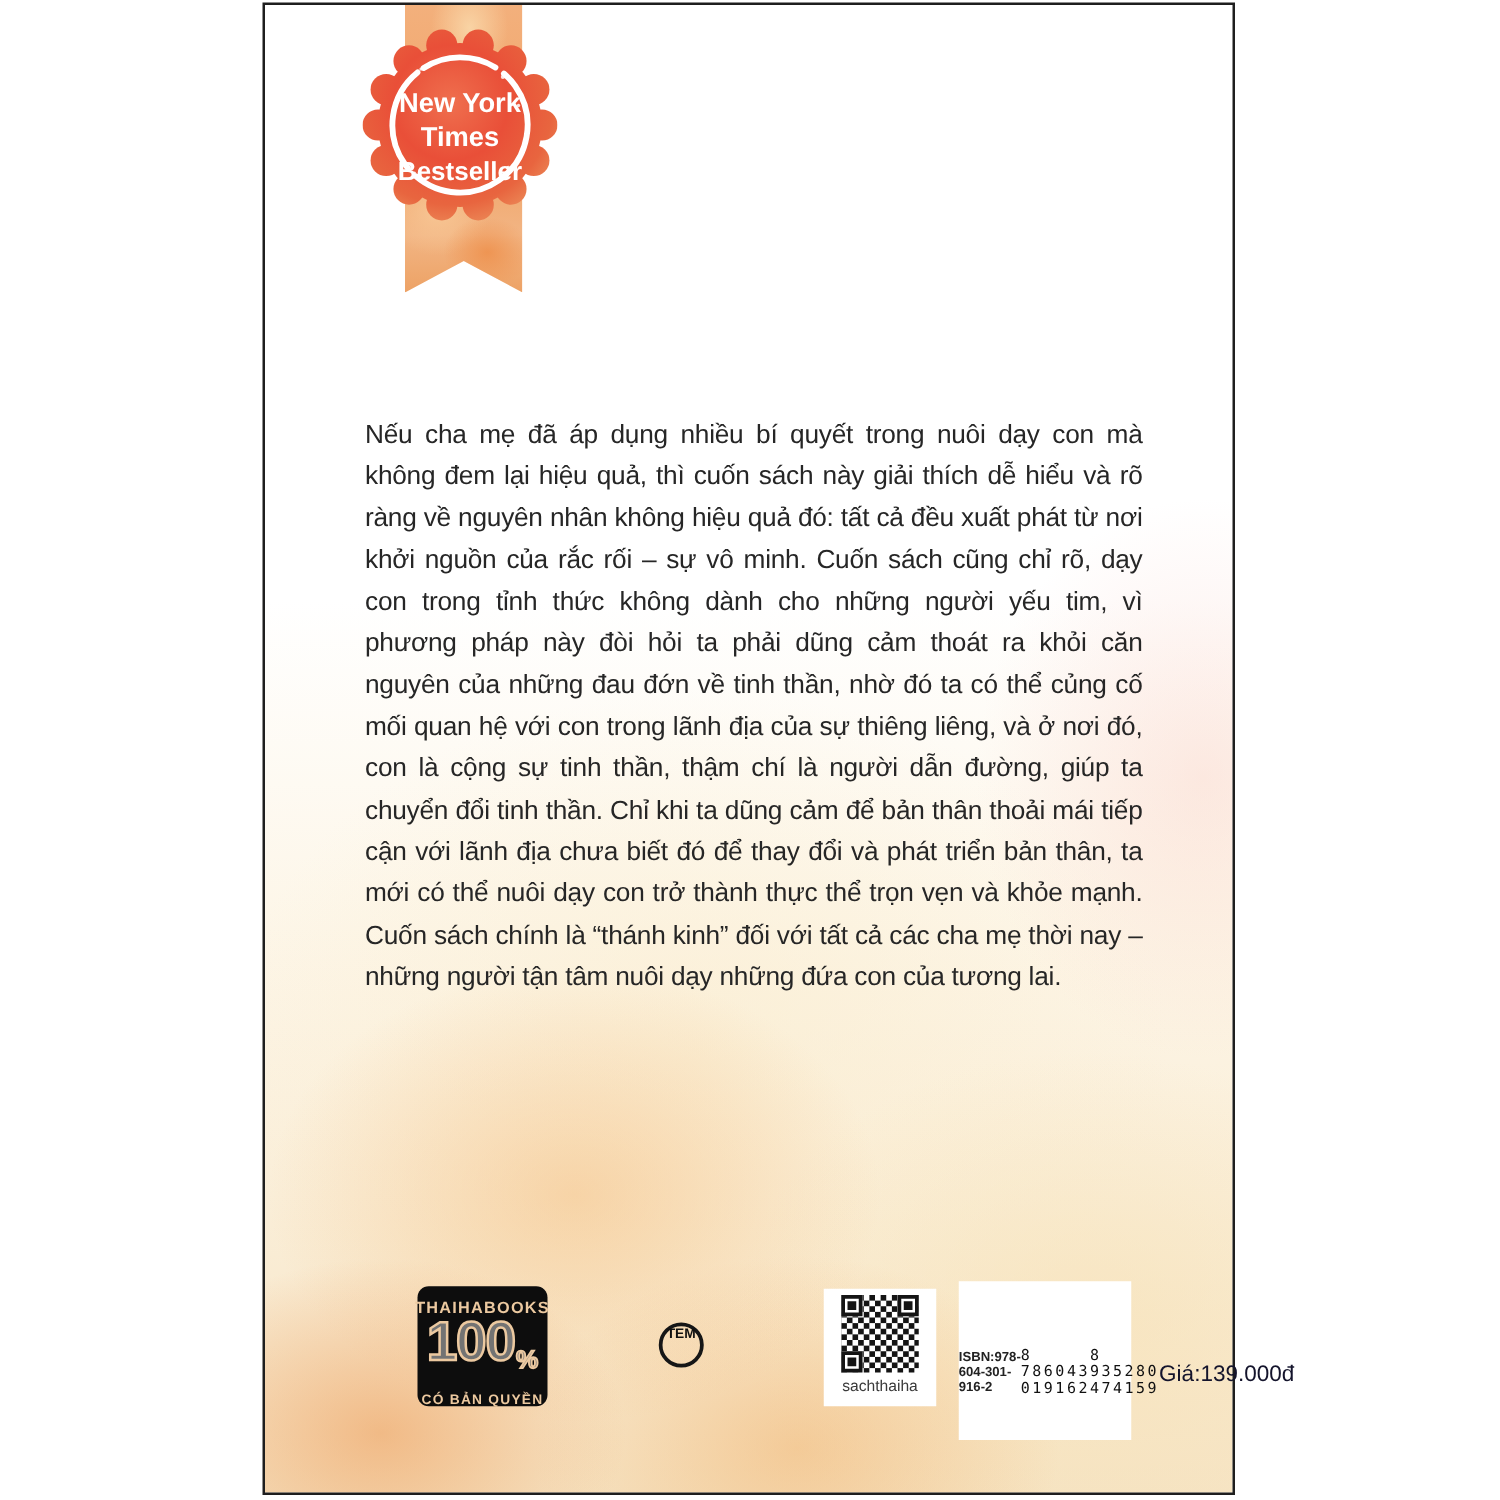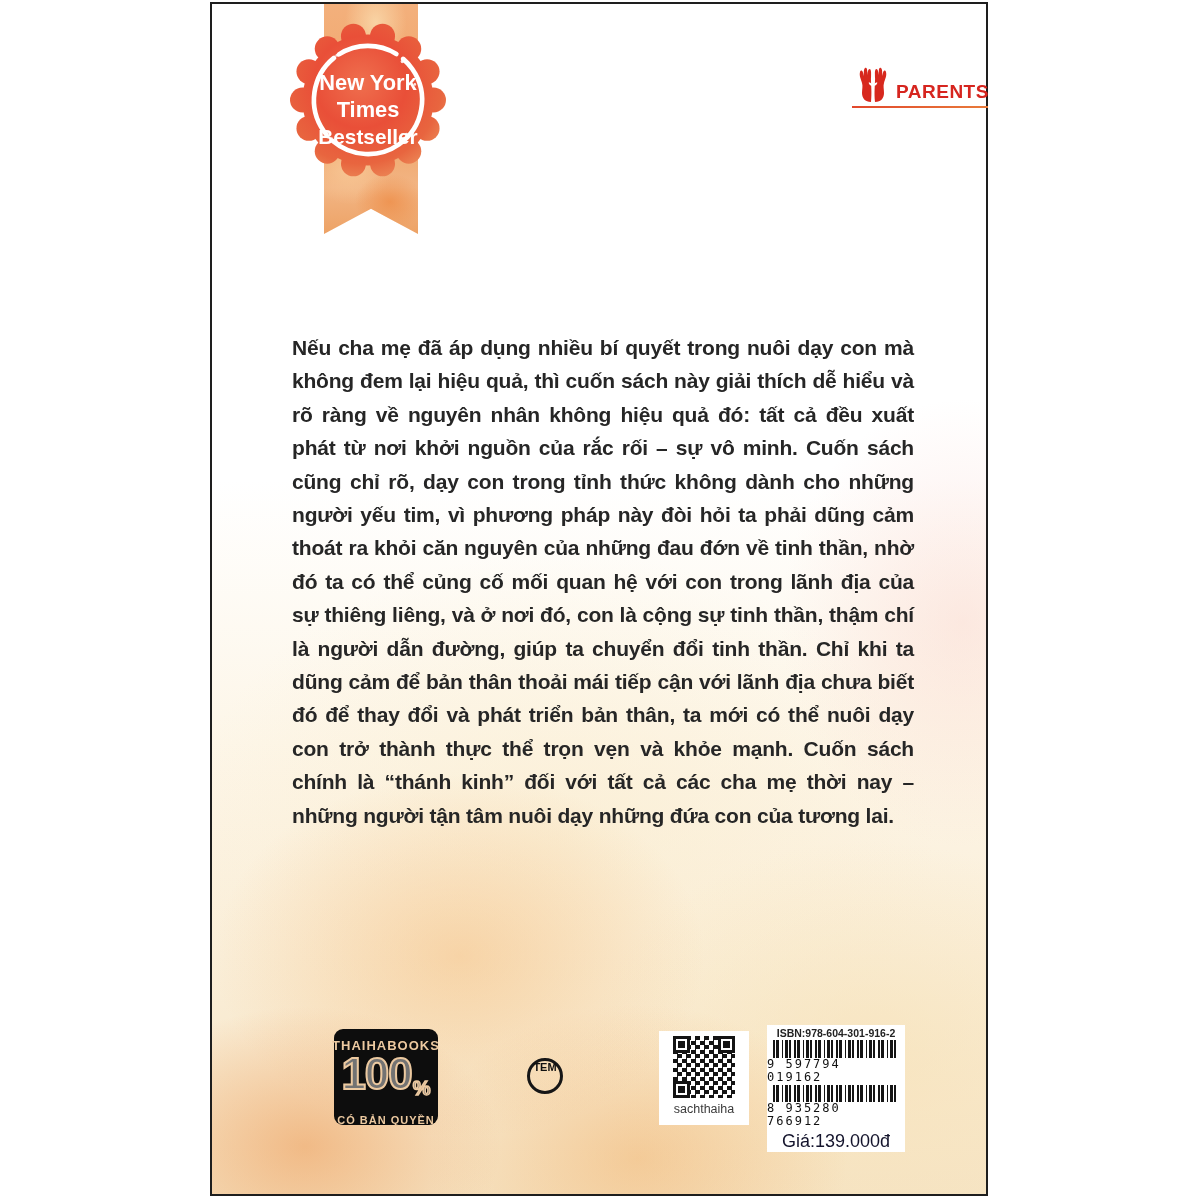--- a/index.html
+++ b/index.html
@@ -44,21 +44,20 @@
   }
   .publisher .rule{
     position:absolute;left:0;top:44px;width:136px;height:2px;
     background:linear-gradient(90deg,#e2472c,#e87b3a);
   }
   
   .desc{
     position:absolute;left:80px;top:306px;width:622px;
     font-size:21px;line-height:33.4px;color:#262626;text-align:justify;
     letter-spacing:-0.2px;
-    font-weight:bold;
   }
   
   .stamp{
     position:absolute;left:122px;top:1025px;width:104px;height:96px;
     background:#0d0d0d;border-radius:9px;box-sizing:border-box;
     display:flex;flex-direction:column;align-items:center;padding-top:9px;
   }
   .stamp .s-top{font-size:13px;font-weight:bold;color:#ecc9a0;letter-spacing:1px;}
   .stamp .s-big{
     font-size:44px;font-weight:bold;line-height:40px;color:#737373;
@@ -82,21 +81,21 @@
     position:relative;width:62px;height:62px;
     background:repeating-conic-gradient(#141414 0% 25%, #ffffff 0% 50%);
     background-size:9px 9px;
   }
   .finder{position:absolute;width:17px;height:17px;border:3px solid #141414;background:#fff;box-sizing:border-box;}
   .finder::after{content:"";position:absolute;left:2px;top:2px;width:7px;height:7px;background:#141414;}
   .f-tl{left:0;top:0;} .f-tr{right:0;top:0;} .f-bl{left:0;bottom:0;}
   .qr-label{font-size:12.5px;color:#3a3a3a;margin-top:4px;}
   .bc-card{
     position:absolute;left:555px;top:1021px;width:138px;height:127px;background:#fff;
-    display:flex;flex-direction:column;align-items:center;padding-top:2px;box-sizing:border-box;
+    display:flex;flex-direction:row;align-items:center;padding-top:18px;box-sizing:border-box;
   }
   .isbn{font-size:10.5px;font-weight:bold;color:#222;letter-spacing:0;}
   .bars{
     width:126px;height:25px;margin-top:1px;
     background:repeating-linear-gradient(90deg,
       #151515 0 2px,#fff 2px 3px,#151515 3px 6px,#fff 6px 9px,
       #151515 9px 10px,#fff 10px 12px,#151515 12px 15px,#fff 15px 16px,
       #151515 16px 18px,#fff 18px 21px);
   }
   .ean{
@@ -144,36 +143,20 @@
       <circle cx="45" cy="32" r="1.3"></circle>
         <circle cx="112" cy="108" r="1.6"></circle>
       <circle cx="40" cy="112" r="1.2"></circle>
         <circle cx="125" cy="88" r="1.2"></circle>
     </g>
     <text x="75" y="65" font-size="21">New York</text>
     <text x="75" y="91" font-size="21">Times</text>
     <text x="75" y="117" font-size="20">Bestseller</text>
   </svg>
 
-  <div class="publisher">
-    <svg class="hands" viewBox="0 0 36 42">
-      <g fill="#d7281e">
-        <path d="M16 40 C10 40 7 36 7 31 C7 27 8 24 7 21 C6 17 4 14 5 10 C5.5 8 7 8 7.8 10 L9 14 C8.5 10 8.8 7 10 6 C11.4 5 12.2 6.5 12.2 9 L12.6 13 C12.6 9.5 13.2 7 14.5 7 C15.8 7 16.2 9 16.1 12 L16 18 C16 24 17 30 16 40 Z"></path>
-        <path d="M20 40 C26 40 29 36 29 31 C29 27 28 24 29 21 C30 17 32 14 31 10 C30.5 8 29 8 28.2 10 L27 14 C27.5 10 27.2 7 26 6 C24.6 5 23.8 6.5 23.8 9 L23.4 13 C23.4 9.5 22.8 7 21.5 7 C20.2 7 19.8 9 19.9 12 L20 18 C20 24 19 30 20 40 Z"></path>
-      </g>
-      <g fill="#ffffff">
-        <circle cx="18" cy="17" r="2.2"></circle>
-        <rect x="17.2" y="20" width="1.6" height="12" rx="0.8"></rect>
-        <path d="M17.6 24 C14.5 23.5 13.5 21.5 13.8 20.2 C16 20.6 17.4 22 17.6 24 Z"></path>
-        <path d="M18.4 24 C21.5 23.5 22.5 21.5 22.2 20.2 C20 20.6 18.6 22 18.4 24 Z"></path>
-      </g>
-    </svg>
-    <span class="pname">PARENTS</span>
-    <div class="rule"></div>
-  </div>
 
   <p class="desc">Nếu cha mẹ đã áp dụng nhiều bí quyết trong nuôi dạy con mà không đem lại hiệu quả, thì cuốn sách này giải thích dễ hiểu và rõ ràng về nguyên nhân không hiệu quả đó: tất cả đều xuất phát từ nơi khởi nguồn của rắc rối – sự vô minh. Cuốn sách cũng chỉ rõ, dạy con trong tỉnh thức không dành cho những người yếu tim, vì phương pháp này đòi hỏi ta phải dũng cảm thoát ra khỏi căn nguyên của những đau đớn về tinh thần, nhờ đó ta có thể củng cố mối quan hệ với con trong lãnh địa của sự thiêng liêng, và ở nơi đó, con là cộng sự tinh thần, thậm chí là người dẫn đường, giúp ta chuyển đổi tinh thần. Chỉ khi ta dũng cảm để bản thân thoải mái tiếp cận với lãnh địa chưa biết đó để thay đổi và phát triển bản thân, ta mới có thể nuôi dạy con trở thành thực thể trọn vẹn và khỏe mạnh. Cuốn sách chính là “thánh kinh” đối với tất cả các cha mẹ thời nay – những người tận tâm nuôi dạy những đứa con của tương lai.</p>
 
   <div class="stamp">
     <span class="s-top">THAIHABOOKS</span>
     <span class="s-big"><span>100</span><span class="s-pct">%</span></span>
     <span class="s-bot">CÓ BẢN QUYỀN</span>
   </div>
 
   <div class="tem">
@@ -185,19 +168,19 @@
       <div class="finder f-tl"></div>
       <div class="finder f-tr"></div>
       <div class="finder f-bl"></div>
     </div>
     <span class="qr-label">sachthaiha</span>
   </div>
 
   <div class="bc-card">
     <span class="isbn">ISBN:978-604-301-916-2</span>
     <div class="bars"></div>
-    <span class="ean">9 597794 019162</span>
+    <span class="ean">8 786043 019162</span>
     <div class="bars"></div>
-    <span class="ean">8 935280 766912</span>
+    <span class="ean">8 935280 474159</span>
     <span class="price">Giá:139.000đ</span>
   </div>
 
 </div>
 
 </body></html>

